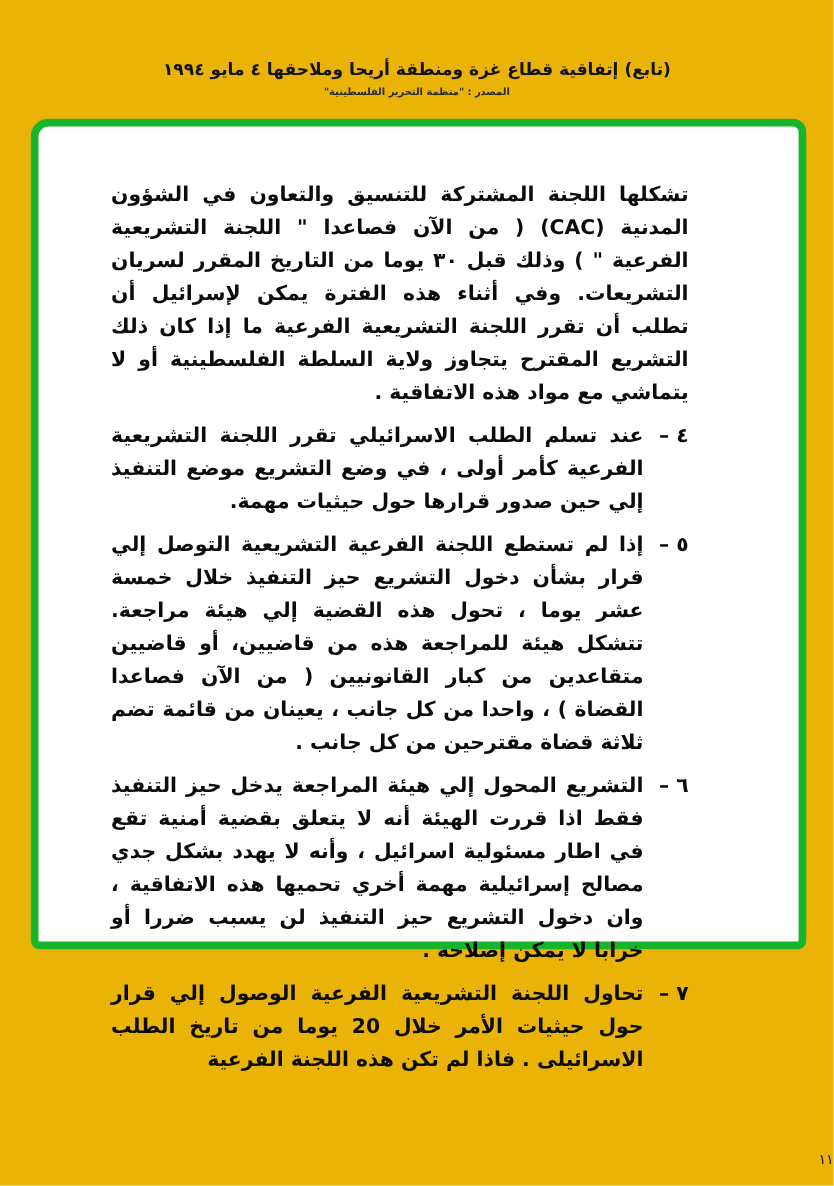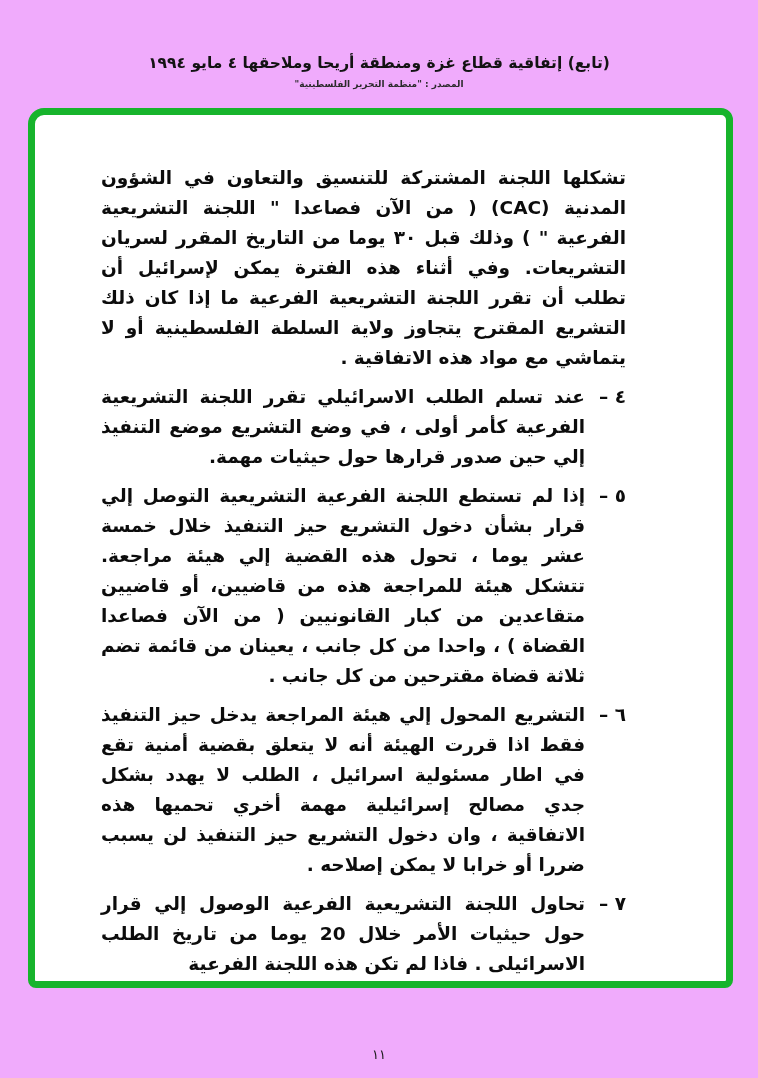--- a/index.html
+++ b/index.html
@@ -6,21 +6,21 @@
   html, body { background: #ffffff; }
   body {
     width: 758px; height: 1078px;
     font-family: "DejaVu Sans", sans-serif;
     position: relative;
     color: #0d0d0d;
   }
   .page {
     position: relative;
     width: 758px; height: 1078px;
-    background: #f0abfc;
+    background: #eab308;
     overflow: hidden;
   }
   .header {
     position: absolute;
     top: 54px; left: 0; right: 0;
     text-align: center;
     direction: rtl;
   }
   .header-title {
     font-size: 15.5px;
@@ -30,21 +30,21 @@
   }
   .header-source {
     margin-top: 7px;
     font-size: 9px;
     font-weight: bold;
     color: #2a2a2a;
   }
   .frame {
     position: absolute;
     left: 28px; top: 108px;
-    width: 705px; height: 880px;
+    width: 705px; height: 755px;
     border: 7px solid #17b42c;
     border-radius: 16px 12px 8px 8px;
     background: #ffffff;
   }
   .content {
     position: absolute;
     top: 0; left: 0; right: 0; bottom: 0;
     padding: 48px 100px 20px 66px;
     direction: rtl;
   }
@@ -64,21 +64,21 @@
   }
   .para .ptxt {
     flex: 1 1 auto;
     text-align: justify;
   }
   .para.plain .ptxt { text-align: justify; }
   .para.indent { padding-right: 41px; }
   .page-number {
     position: absolute;
     top: 1047px; left: 0; right: 0;
-    text-align: center;
+    text-align: right;
     font-size: 13px;
     font-weight: normal;
     color: #1a1a1a;
     direction: rtl;
   }
 </style>
 </head>
 <body>
 
 <div class="page">
@@ -101,21 +101,21 @@
       </div>
 
       <div class="para">
         <span class="num">٥ –</span>
         <span class="ptxt">إذا لم تستطع اللجنة الفرعية التشريعية التوصل إلي قرار بشأن دخول التشريع حيز التنفيذ خلال خمسة عشر يوما ،  تحول هذه القضية إلي هيئة مراجعة. تتشكل هيئة للمراجعة هذه من قاضيين، أو قاضيين متقاعدين من كبار القانونيين ( من الآن فصاعدا القضاة ) ،  واحدا من كل جانب ، يعينان من قائمة تضم ثلاثة قضاة مقترحين من كل جانب .</span>
       </div>
 
 
       <div class="para">
         <span class="num">٦ –</span>
-        <span class="ptxt">التشريع المحول إلي هيئة المراجعة يدخل حيز التنفيذ فقط اذا قررت الهيئة أنه لا يتعلق بقضية أمنية تقع في اطار مسئولية اسرائيل ، الطلب لا يهدد بشكل جدي مصالح إسرائيلية مهمة أخري تحميها هذه الاتفاقية ،  وان دخول التشريع حيز التنفيذ لن يسبب ضررا أو خرابا لا يمكن إصلاحه .</span>
+        <span class="ptxt">التشريع المحول إلي هيئة المراجعة يدخل حيز التنفيذ فقط اذا قررت الهيئة أنه لا يتعلق بقضية أمنية تقع في اطار مسئولية اسرائيل ، وأنه لا يهدد بشكل جدي مصالح إسرائيلية مهمة أخري تحميها هذه الاتفاقية ،  وان دخول التشريع حيز التنفيذ لن يسبب ضررا أو خرابا لا يمكن إصلاحه .</span>
       </div>
 
       <div class="para">
         <span class="num">٧ –</span>
         <span class="ptxt">تحاول اللجنة التشريعية الفرعية الوصول إلي قرار حول حيثيات الأمر خلال 20 يوما من تاريخ الطلب الاسرائيلى .  فاذا لم تكن هذه اللجنة الفرعية</span>
       </div>
 
     </div>
   </div>
 

